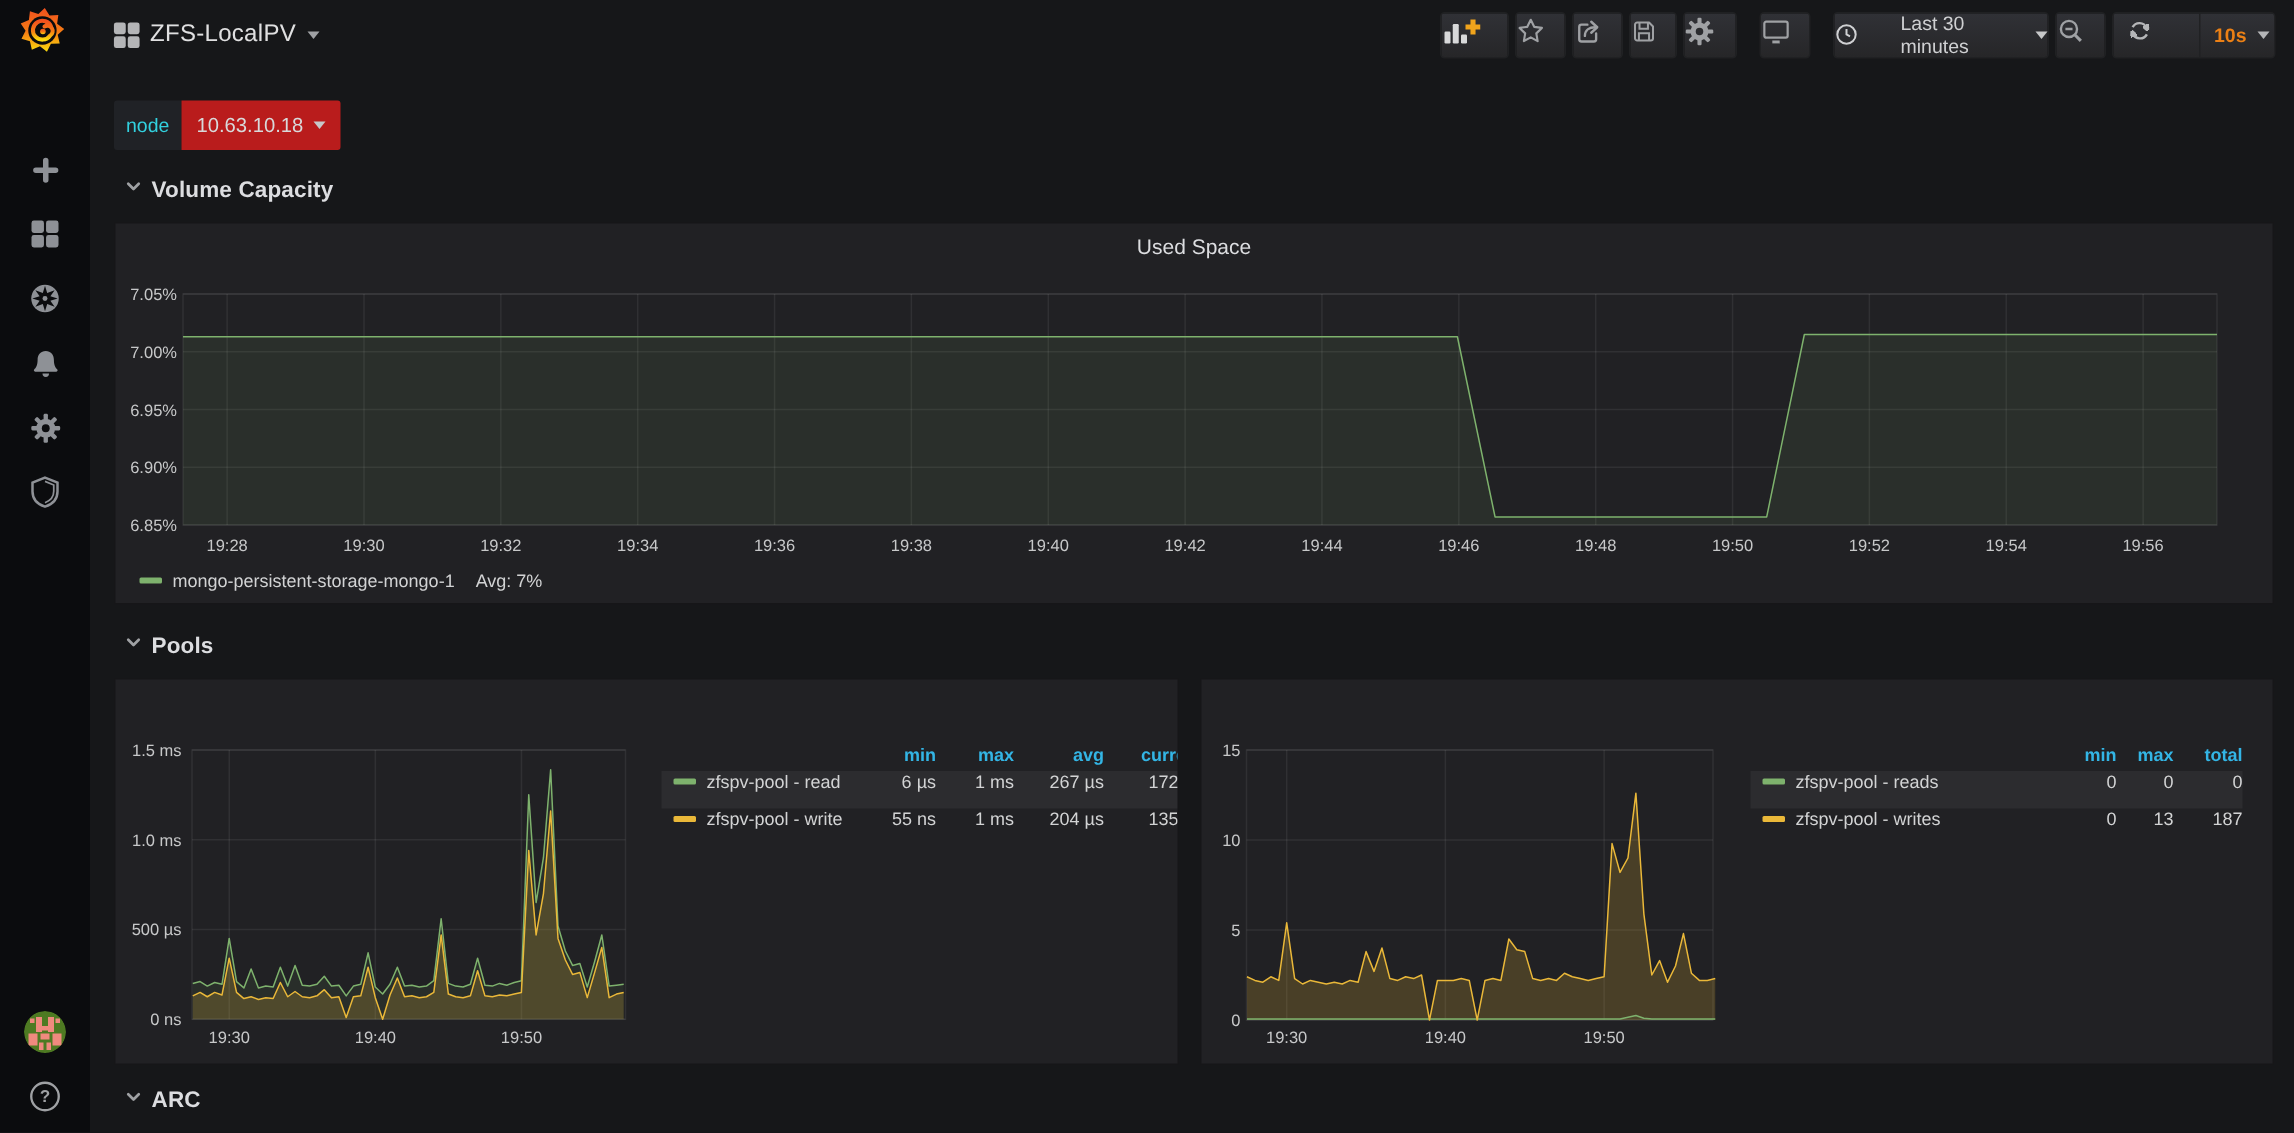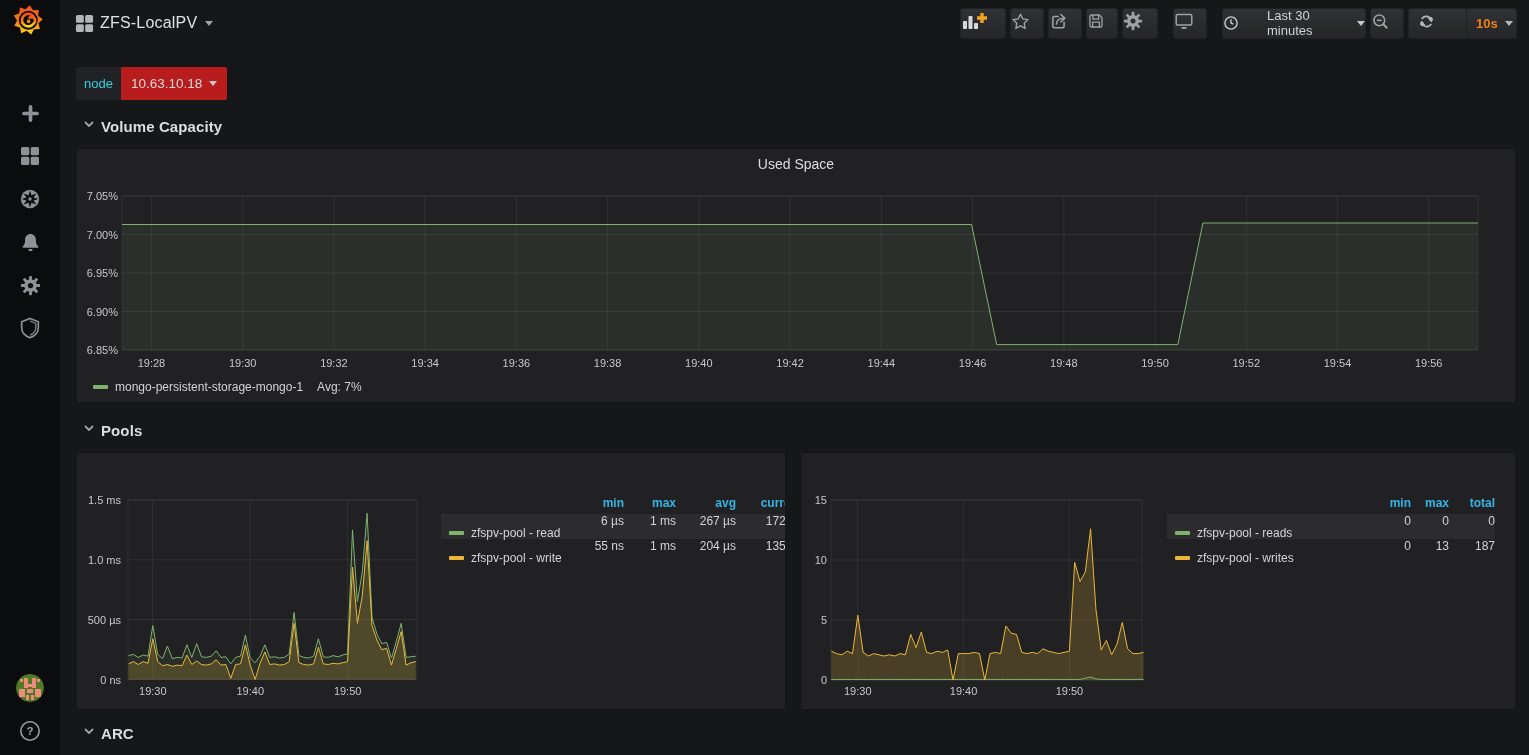--- a/index.html
+++ b/index.html
@@ -51,21 +51,21 @@
 
   
   .legend-inline { position:absolute; left:16px; top:231px; font-size:12px; color:#d2d3d4; display:flex; align-items:center; }
   .series-dash { display:inline-block; width:15px; height:4px; border-radius:1px; margin-right:7px; }
   .legend-stat { margin-left:14px; }
 
   
   .legend-table { position:absolute; font-size:12px; color:#d2d3d4; }
   .lg-row { display:flex; align-items:flex-start; height:25px; }
   .lg-head { height:18px; font-weight:700; color:#33b5e5; }
-  .lg-name { flex:1 1 auto; display:flex; align-items:center; padding-left:8px; white-space:nowrap; overflow:hidden;margin-top:12px; }
+  .lg-name { flex:1 1 auto; display:flex; align-items:center; padding-left:8px; white-space:nowrap; overflow:hidden; }
   .lg-cell { flex:0 0 auto; text-align:right; white-space:nowrap; }
   .lg-row.hl { background:rgba(255,255,255,0.05); }
   .t-min{width:55px;} .t-max{width:52px;} .t-avg{width:60px;} .t-cur{width:66px;}
   .o-min{width:60px;} .o-max{width:38px;} .o-tot{width:46px;}
 </style>
 </head>
 <body>
 
 <div class="stage">
 

